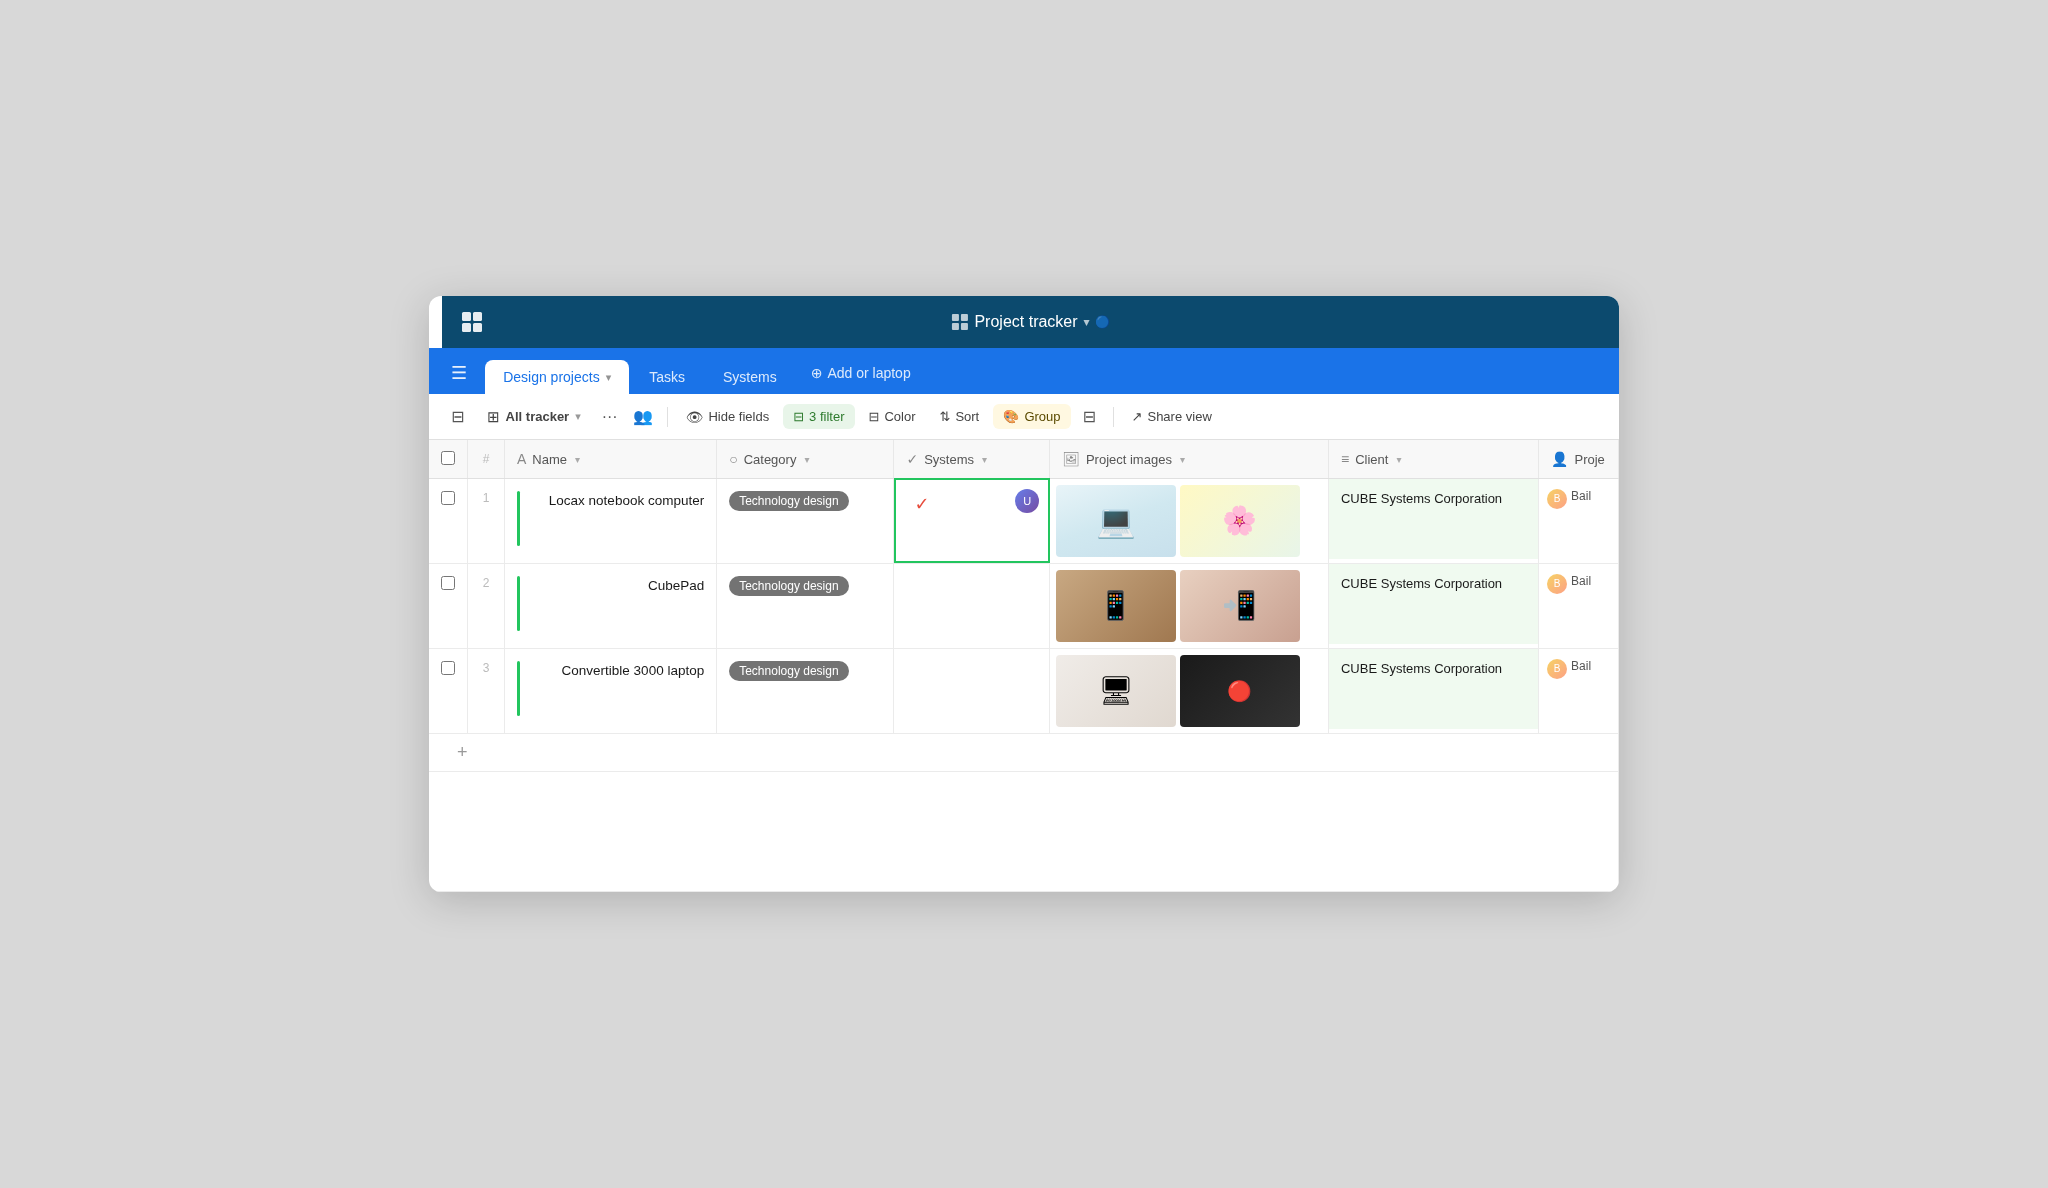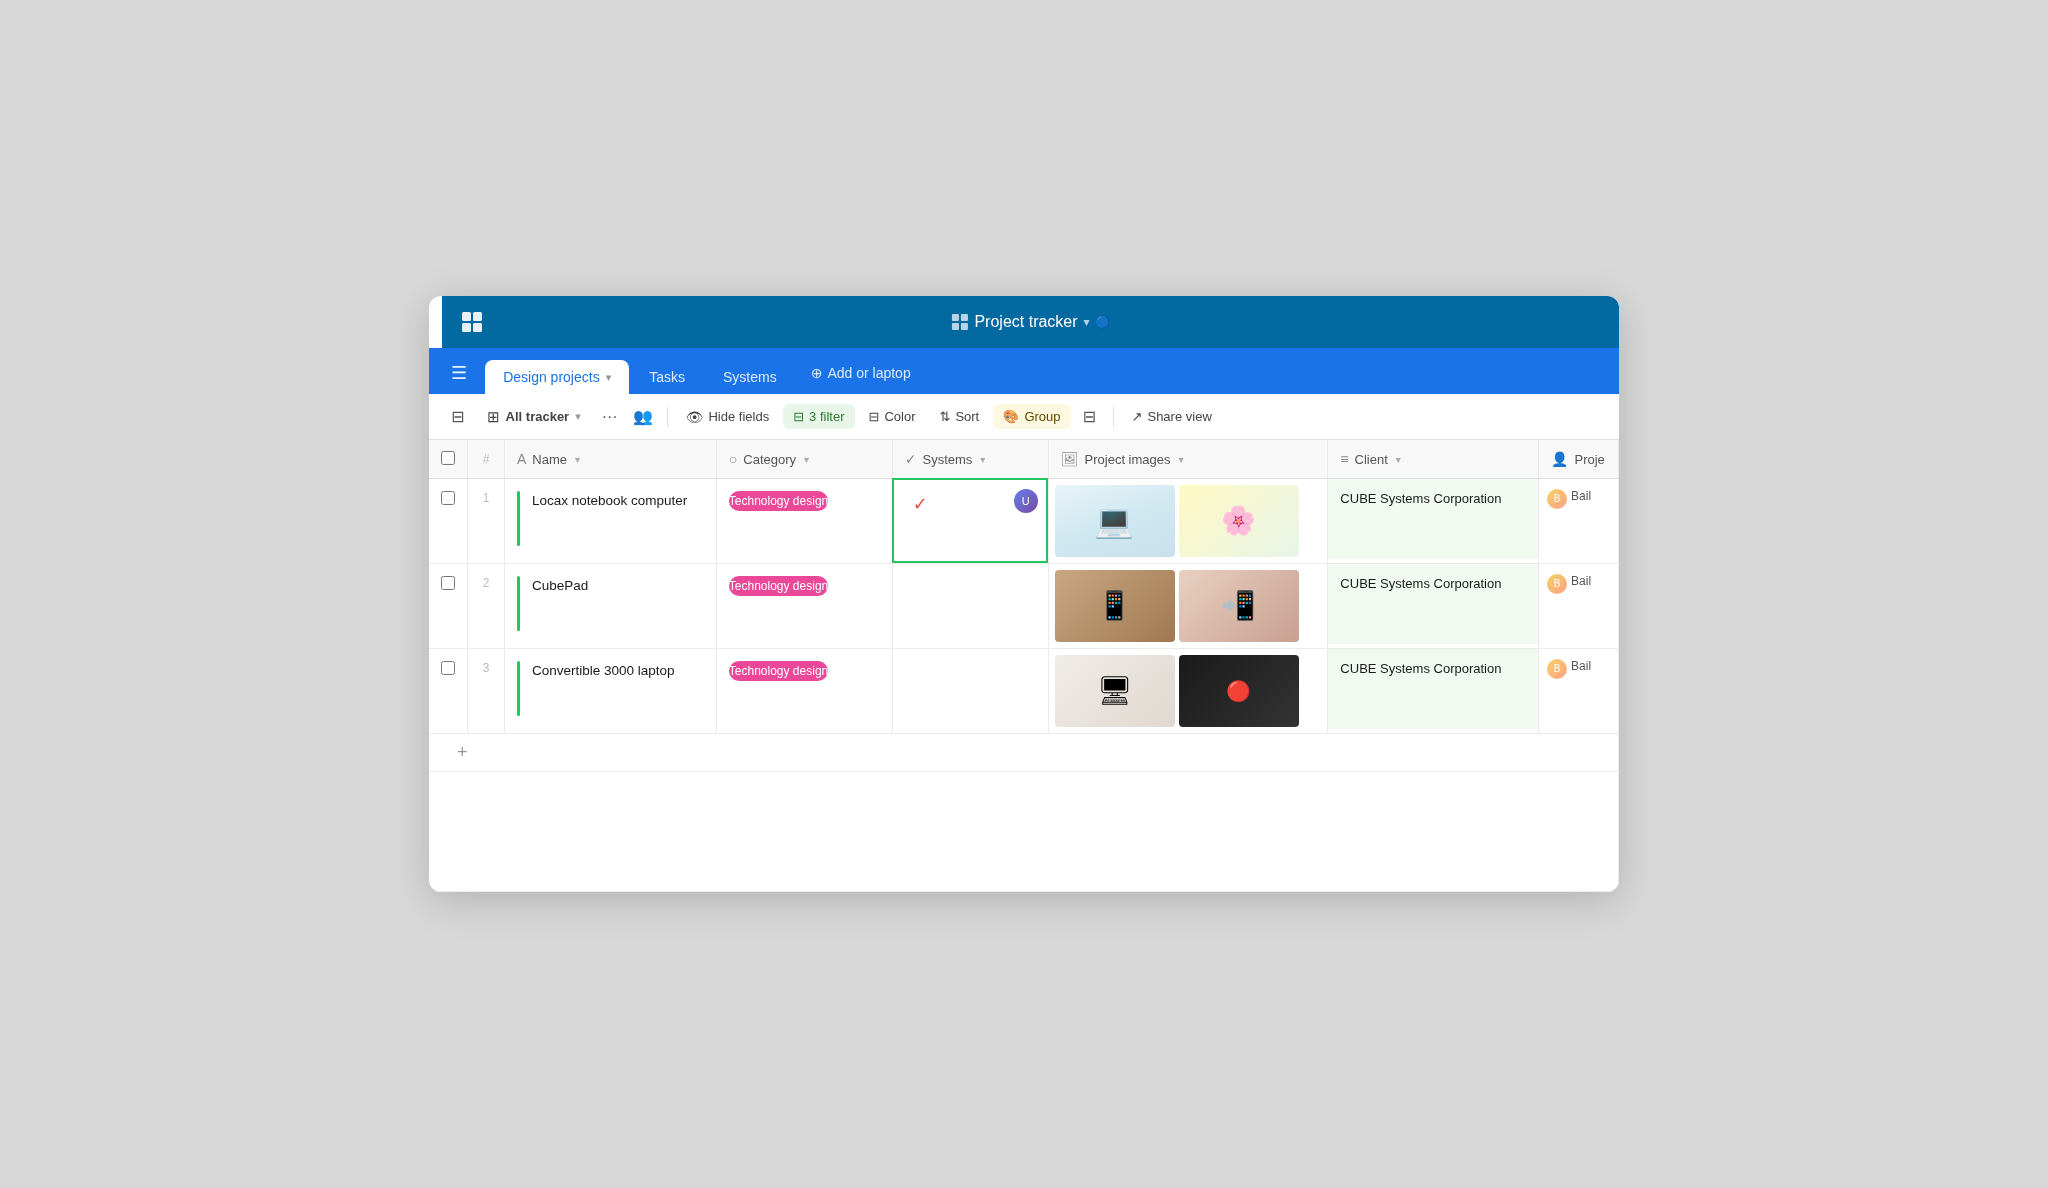--- a/index.html
+++ b/index.html
@@ -13,21 +13,21 @@
     }
     .window {
       width: 1190px;
       background: #fff;
       border-radius: 12px;
       overflow: hidden;
       box-shadow: 0 8px 40px rgba(0,0,0,0.18);
     }
     
     .title-bar {
-      background: #0369a1;
+      background: #0c4a6e;
       display: flex;
       align-items: center;
       padding: 0 16px;
       height: 52px;
       position: relative;
       margin-left: 13px;
     }
     .title-bar-icon {
       width: 28px;
       height: 28px;
@@ -216,47 +216,48 @@
       text-align: center;
       color: #bbb;
       font-size: 12px;
       padding: 12px 4px;
       width: 36px;
     }
     .name-cell {
       display: flex;
       align-items: flex-start;
       padding: 12px 12px;
-      gap: 12px;
+      gap: 24px;
       min-height: 80px;
+      justify-content: space-between;
     }
     .row-bar {
       width: 3px;
       border-radius: 2px;
       background: #22c55e;
       min-height: 55px;
       flex-shrink: 0;
     }
     .name-text {
       font-size: 13.5px;
       color: #1a1a1a;
       font-weight: 400;
       padding-top: 2px;
     }
     .category-cell {
       padding: 12px 12px;
       min-height: 80px;
     }
     .tag {
       display: inline-block;
-      background: #ec4899;
+      background: #737373;
       color: white;
       font-size: 12px;
       font-weight: 500;
-      padding: 3px 0;
+      padding: 3px 10px;
       border-radius: 20px;
       white-space: nowrap;
     }
     .complete-cell {
       min-height: 80px;
       position: relative;
     }
     .complete-cell.selected {
       outline: 2px solid #22c55e;
       outline-offset: -2px;

